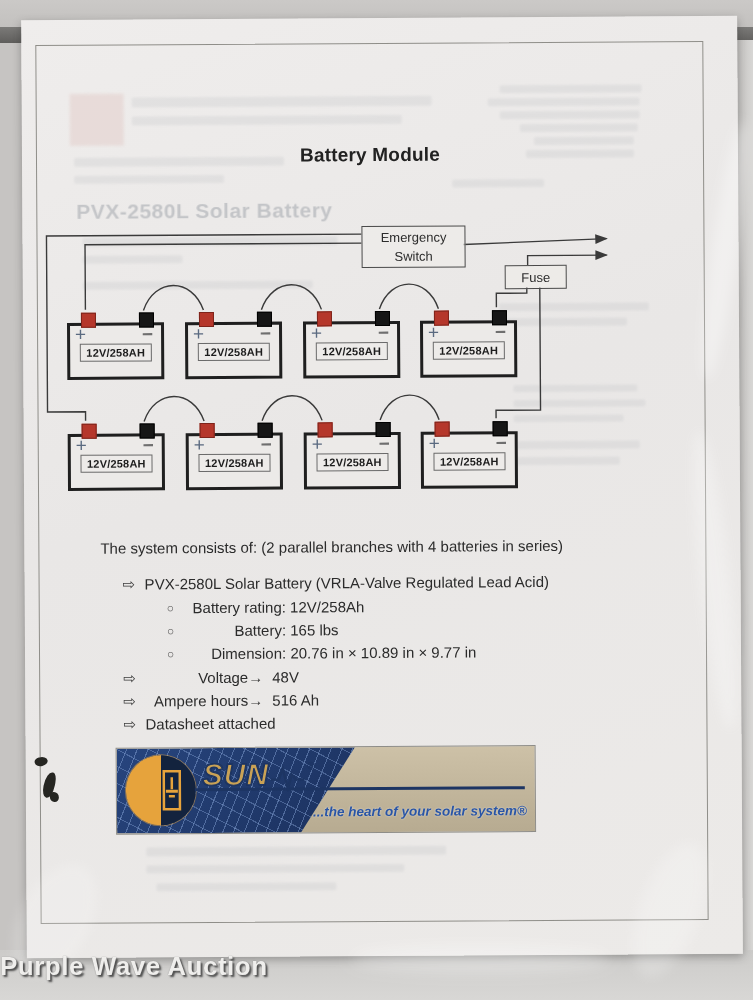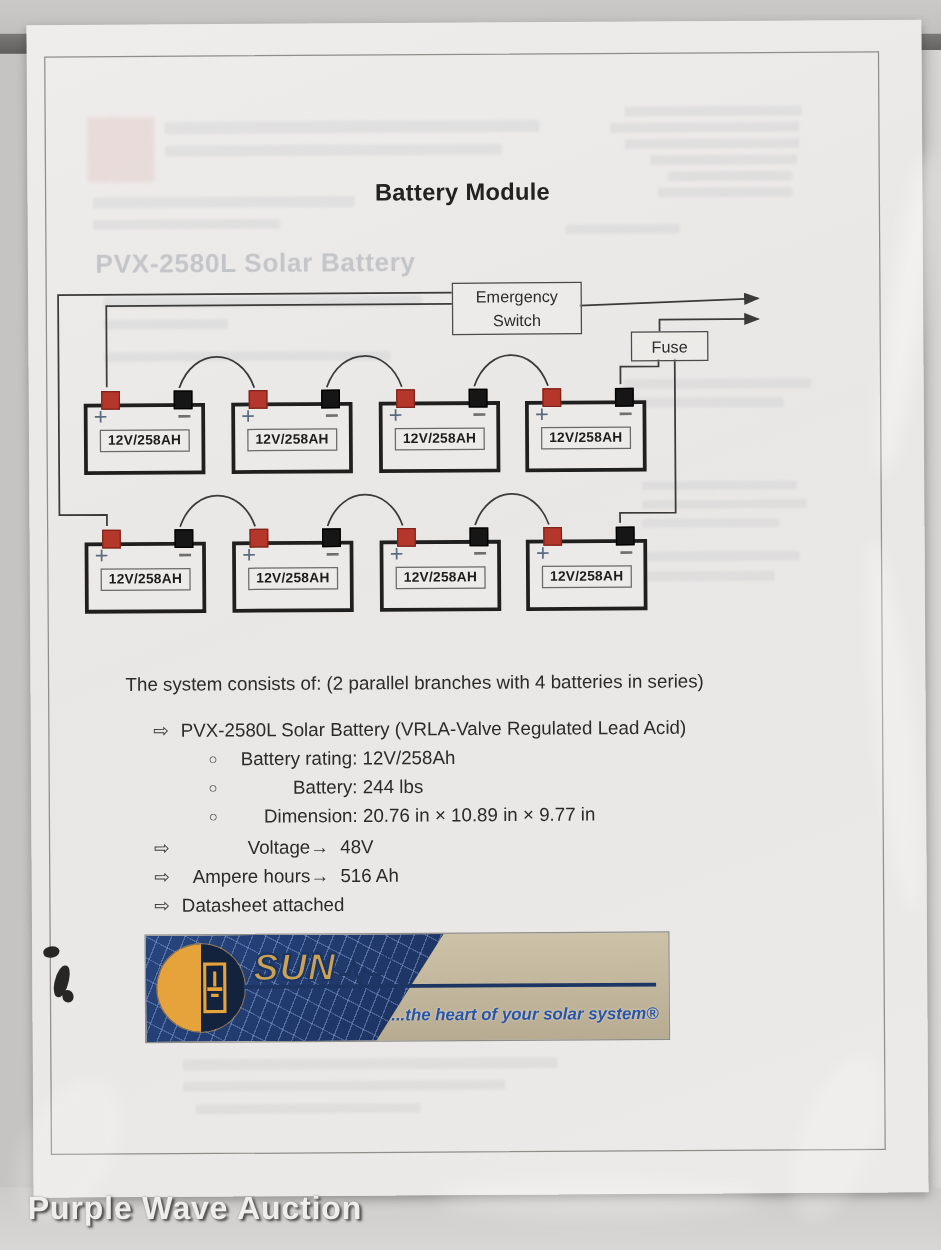--- a/index.html
+++ b/index.html
@@ -95,21 +95,21 @@
   .wm-text{position:absolute;left:0;top:0;display:flex;align-items:flex-start;
     font-weight:bold;font-style:italic;font-size:30px;letter-spacing:1px;color:#c9a256;
     -webkit-text-stroke:1.2px #1d3563;
     text-shadow:1px 1px 0 #1d3563,-1px 1px 0 #1d3563,1px -1px 0 #1d3563,-1px -1px 0 #1d3563;}
   .pulse{margin:8px 2px 0 2px;}
   .reg{font-size:11px;color:#1d3563;-webkit-text-stroke:0;text-shadow:none;margin-top:2px;}
   .tagline{position:absolute;right:8px;top:57px;font-size:13.5px;font-weight:bold;font-style:italic;
     color:#2a55a5;text-shadow:0 0 2px rgba(255,255,255,.6);}
 
   
-  .watermark{position:absolute;left:22px;top:951px;font-size:26px;font-weight:bold;
+  .watermark{position:absolute;left:0;top:951px;font-size:26px;font-weight:bold;
     color:#efeeec;letter-spacing:.5px;
     text-shadow:2px 2px 2px rgba(70,70,70,.95),0 0 1px #777;}
 </style>
 </head>
 <body>
 
 <div class="backdrop-top"></div>
 <div class="rail left"></div>
 <div class="rail right"></div>
 <div class="sleeve-right"></div>
@@ -241,21 +241,21 @@
   <div class="spec" style="left:76px;top:520px;">The system consists of: (2 parallel branches with 4 batteries in series)</div>
 
   <div class="spec" style="left:98px;top:556px;">
     <span class="b-arrow">⇨</span><span>PVX-2580L Solar Battery (VRLA-Valve Regulated Lead Acid)</span>
   </div>
 
   <div class="spec" style="left:142px;top:580px;">
     <span class="b-circle">○</span><span class="lab w93">Battery rating</span><span>: 12V/258Ah</span>
   </div>
   <div class="spec" style="left:142px;top:603px;">
-    <span class="b-circle">○</span><span class="lab w93">Battery</span><span>: 244 lbs</span>
+    <span class="b-circle">○</span><span class="lab w93">Battery</span><span>: 165 lbs</span>
   </div>
   <div class="spec" style="left:142px;top:626px;">
     <span class="b-circle">○</span><span class="lab w93">Dimension</span><span>: 20.76 in × 10.89 in × 9.77 in</span>
   </div>
 
   <div class="spec" style="left:98px;top:650px;">
     <span class="b-arrow">⇨</span><span class="lab w103">Voltage</span><span class="val-arrow">→</span><span>48V</span>
   </div>
   <div class="spec" style="left:98px;top:673px;">
     <span class="b-arrow">⇨</span><span class="lab w103">Ampere hours</span><span class="val-arrow">→</span><span>516 Ah</span>

